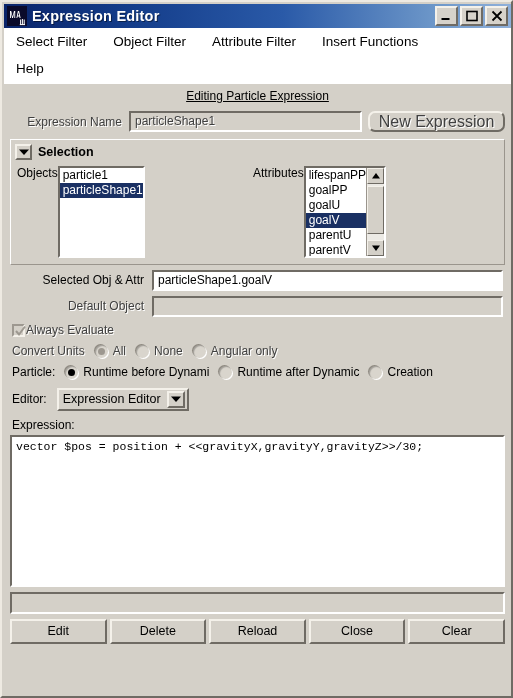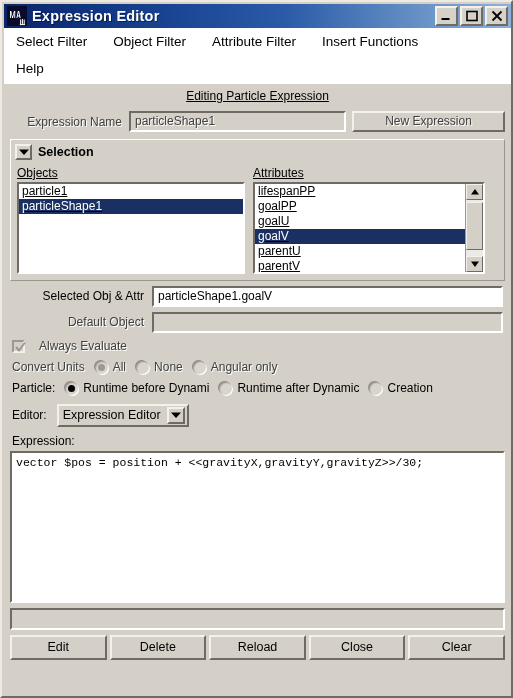--- a/index.html
+++ b/index.html
@@ -170,27 +170,28 @@
   .exprname-field {
     flex: 1 1 auto;
     height: 21px;
     line-height: 17px;
     padding: 0 4px;
     font-size: 12px;
     overflow: hidden;
     white-space: nowrap;
   }
   .newexpr-btn {
-    width: 153px;
+    width: 137px;
     height: 21px;
     margin-left: 6px;
     line-height: 17px;
     text-align: center;
-    font-size: 12px;
-    cursor: default;
+    font-size: 16px;
+    cursor: default;
+    border-radius: 7px;
   }
 
   
   .groupframe {
     margin: 6px 6px 0 6px;
     border-left: 1px solid #ffffff;
     border-top: 1px solid #ffffff;
     border-right: 1px solid #9a958d;
     border-bottom: 1px solid #9a958d;
     background: #d4d0c8;
@@ -215,21 +216,21 @@
   .group-title {
     font-weight: bold;
     font-size: 12.5px;
     margin-left: 6px;
   }
 
   .lists-row {
     display: flex;
     padding: 4px 6px 0 6px;
   }
-  .list-col { display: flex; flex-direction: column; text-decoration: underline; }
+  .list-col { display: flex; flex-direction: row; }
   .list-col.objects { width: 228px; }
   .list-col.attrs { width: 232px; margin-left: 8px; }
   .list-label {
     font-size: 12px;
     padding-bottom: 2px;
   }
   .listbox {
     height: 92px;
     position: relative;
     overflow: hidden;
@@ -334,21 +335,21 @@
     flex: 0 0 auto;
     background: #d4d0c8;
     border-left: 2px solid #9d9890;
     border-top: 2px solid #9d9890;
     border-right: 2px solid #f4f1ea;
     border-bottom: 2px solid #f4f1ea;
     box-sizing: border-box;
     cursor: default;
   }
   .checkbox svg { position: absolute; left: 0; top: -1px; }
-  .check-label { margin-left: 14px; font-size: 12px; }
+  .check-label { margin-left: 1px; font-size: 12px; }
 
   
   .radio-row {
     display: flex;
     align-items: center;
     height: 20px;
     margin-left: 8px;
     margin-top: 1px;
     white-space: nowrap;
     overflow: hidden;

